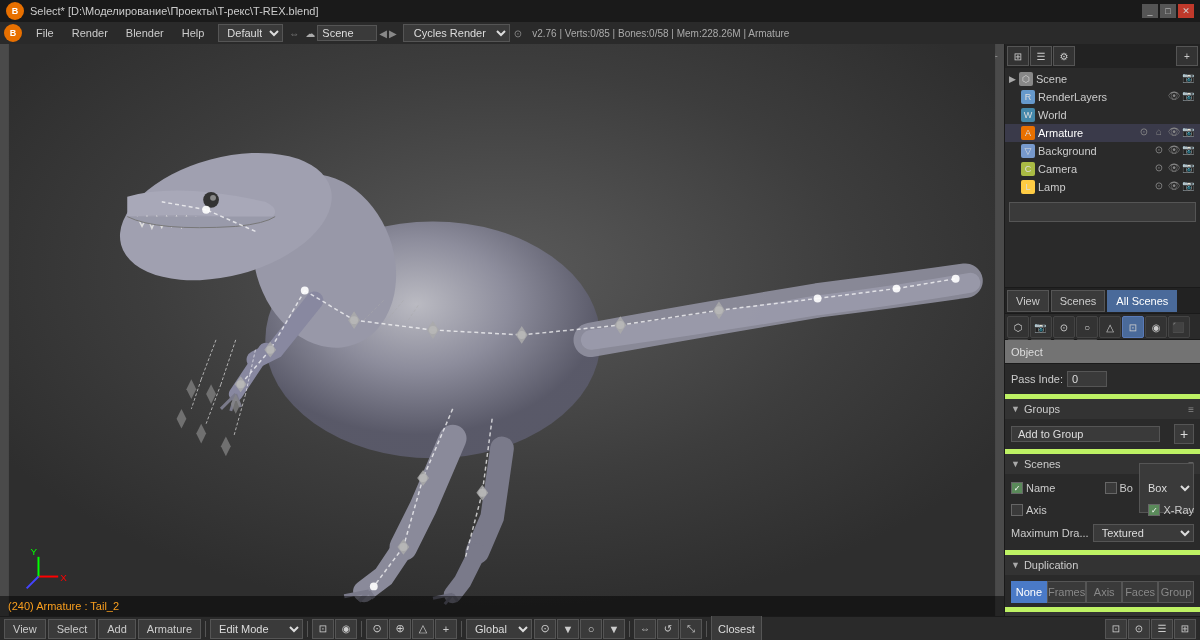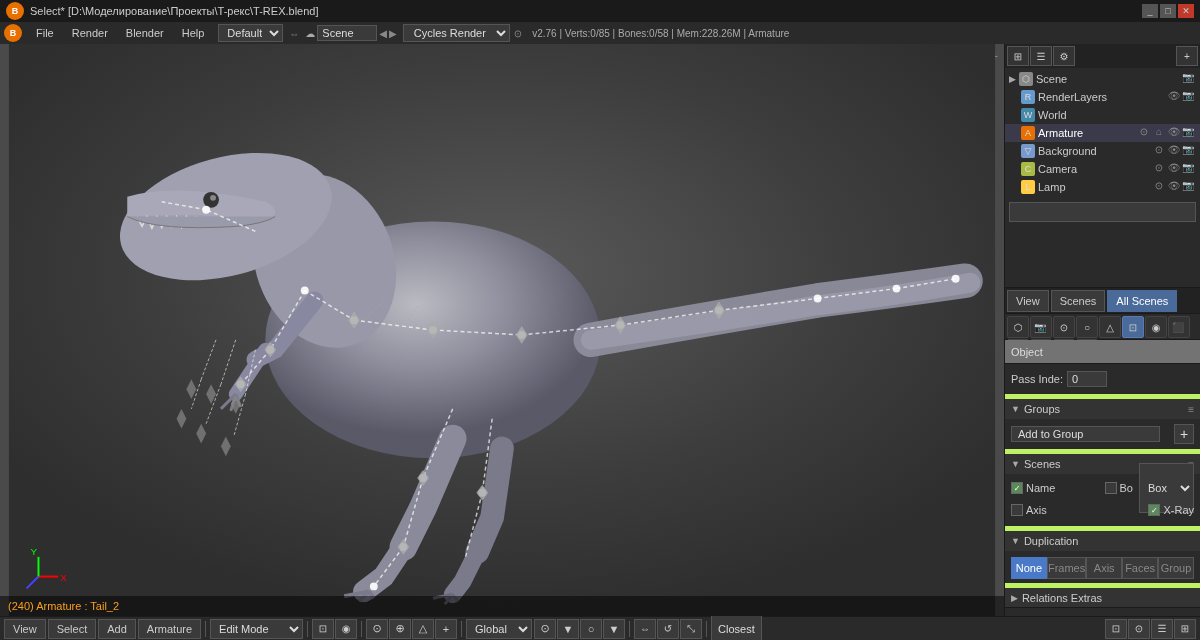--- a/index.html
+++ b/index.html
@@ -484,20 +484,29 @@
               <div class="cb cb-unchecked"></div>
               <span class="cb-label">Axis</span>
             </div>
             <div style="flex:1;"></div>
             <div class="checkbox-item">
               <div class="cb">✓</div>
               <span class="cb-label">X-Ray</span>
             </div>
           </div>
 
+          <div class="max-draw-row">
+            <span class="max-draw-label">Maximum Dra...</span>
+            <select class="max-draw-dropdown">
+              <option>Textured</option>
+              <option>Solid</option>
+              <option>Wire</option>
+              <option>Bounds</option>
+            </select>
+          </div>
         </div>
       </div>
 
       <div class="props-section">
         <div class="props-section-header">
           <span class="section-arrow">▼</span>
           <span class="section-title">Duplication</span>
         </div>
         <div class="props-section-content">
           <div class="dup-buttons">

